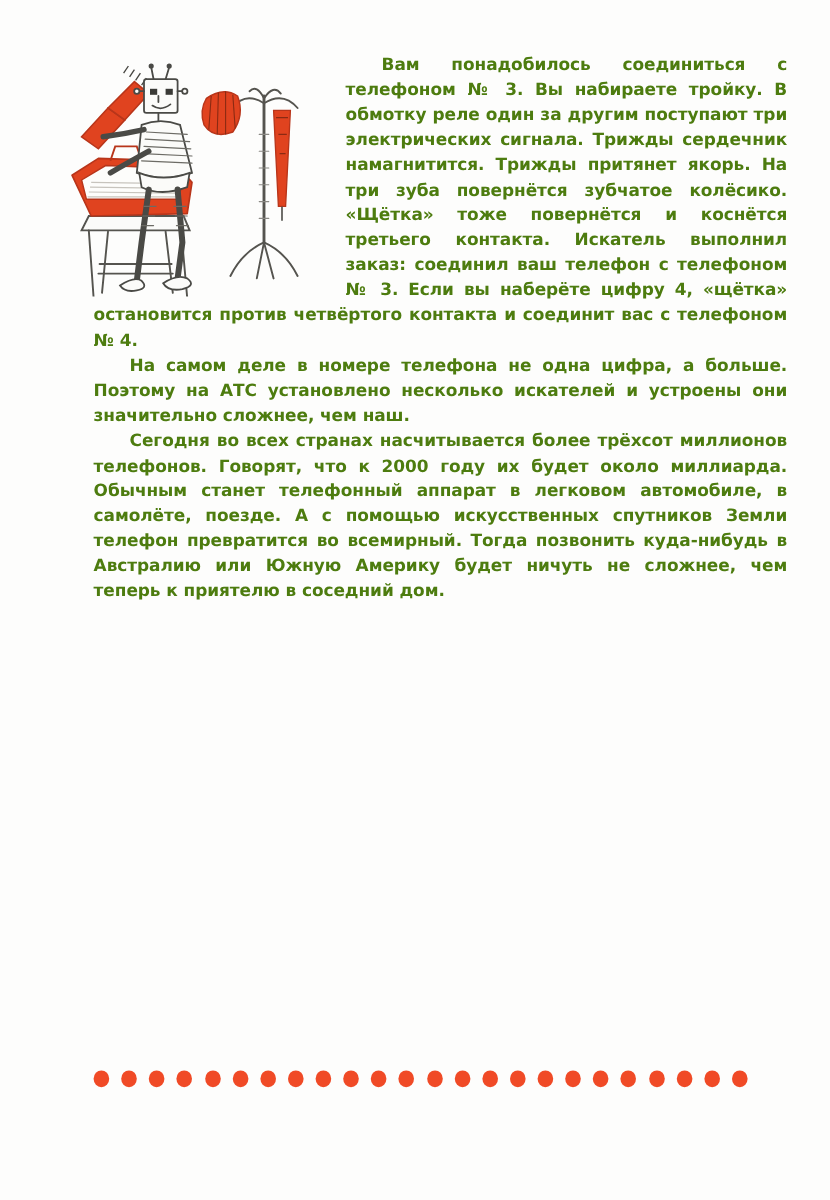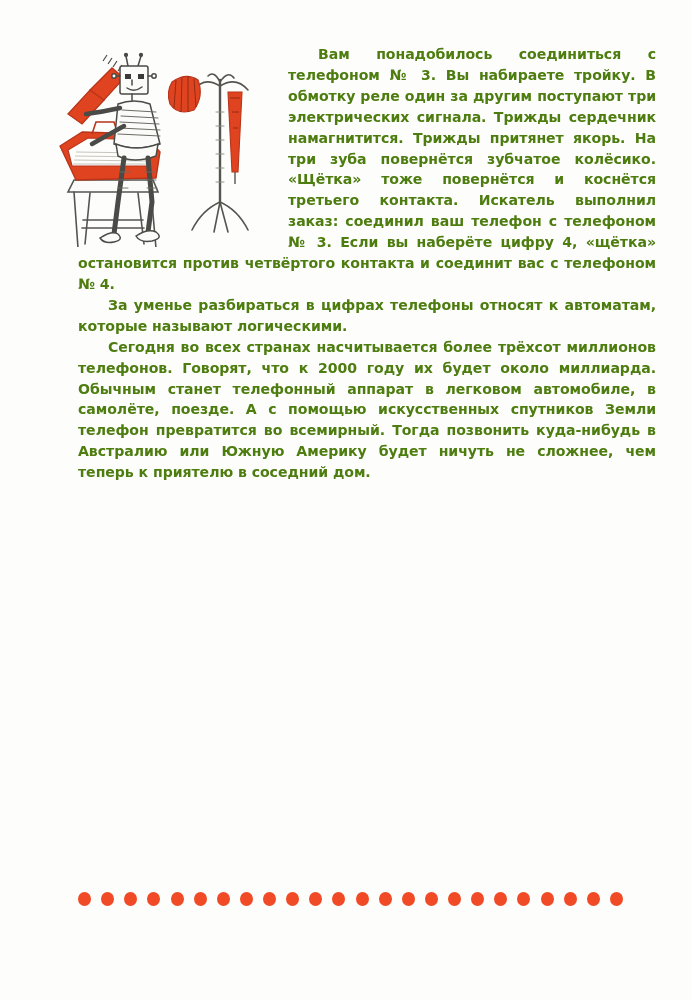--- a/index.html
+++ b/index.html
@@ -208,21 +208,21 @@
         <path d="M180 60 L187 60" stroke="#8a2a13" stroke-width="0.9"></path>
         <path d="M181 76 L186 76" stroke="#8a2a13" stroke-width="0.9"></path>
         <path d="M183 120 L183 132" stroke="#55544f" stroke-width="1.4"></path>
       </g>
     </svg>
   </div>
 
   <div class="text-body">
     <div class="float-spacer"></div>
     <p class="para indent">Вам понадобилось соединиться с телефоном № 3. Вы набираете тройку. В обмотку реле один за другим поступают три электрических сигнала. Трижды сердечник намагнитится. Трижды притянет якорь. На три зуба повернётся зубчатое колёсико. «Щётка» тоже повернётся и коснётся третьего контакта. Искатель выполнил заказ: соединил ваш телефон с телефоном № 3. Если вы наберёте цифру 4, «щётка» остановится против четвёртого контакта и соединит вас с телефоном № 4.</p>
-    <p class="para indent">За уменье разбираться в цифрах телефоны относят к автоматам, которые называют логическими.</p>
+    <p class="para indent">На самом деле в номере телефона не одна цифра, а больше. Поэтому на АТС установлено несколько искателей и устроены они значительно сложнее, чем наш.</p>
     <p class="para indent">Сегодня во всех странах насчитывается более трёхсот миллионов телефонов. Говорят, что к 2000 году их будет около миллиарда. Обычным станет телефонный аппарат в легковом автомобиле, в самолёте, поезде. А с помощью искусственных спутников Земли телефон превратится во всемирный. Тогда позвонить куда-нибудь в Австралию или Южную Америку будет ничуть не сложнее, чем теперь к приятелю в соседний дом.</p>
   </div>
 
   <div class="dot-rule">
       <span class="dot" style="background: rgb(240, 74, 38); width: 13px; height: 14px;"></span>
       <span class="dot" style="background: rgb(240, 74, 38); width: 13px; height: 14px;"></span>
       <span class="dot" style="background: rgb(240, 74, 38); width: 13px; height: 14px;"></span>
       <span class="dot" style="background: rgb(240, 74, 38); width: 13px; height: 14px;"></span>
       <span class="dot" style="background: rgb(240, 74, 38); width: 13px; height: 14px;"></span>
       <span class="dot" style="background: rgb(240, 74, 38); width: 13px; height: 14px;"></span>

